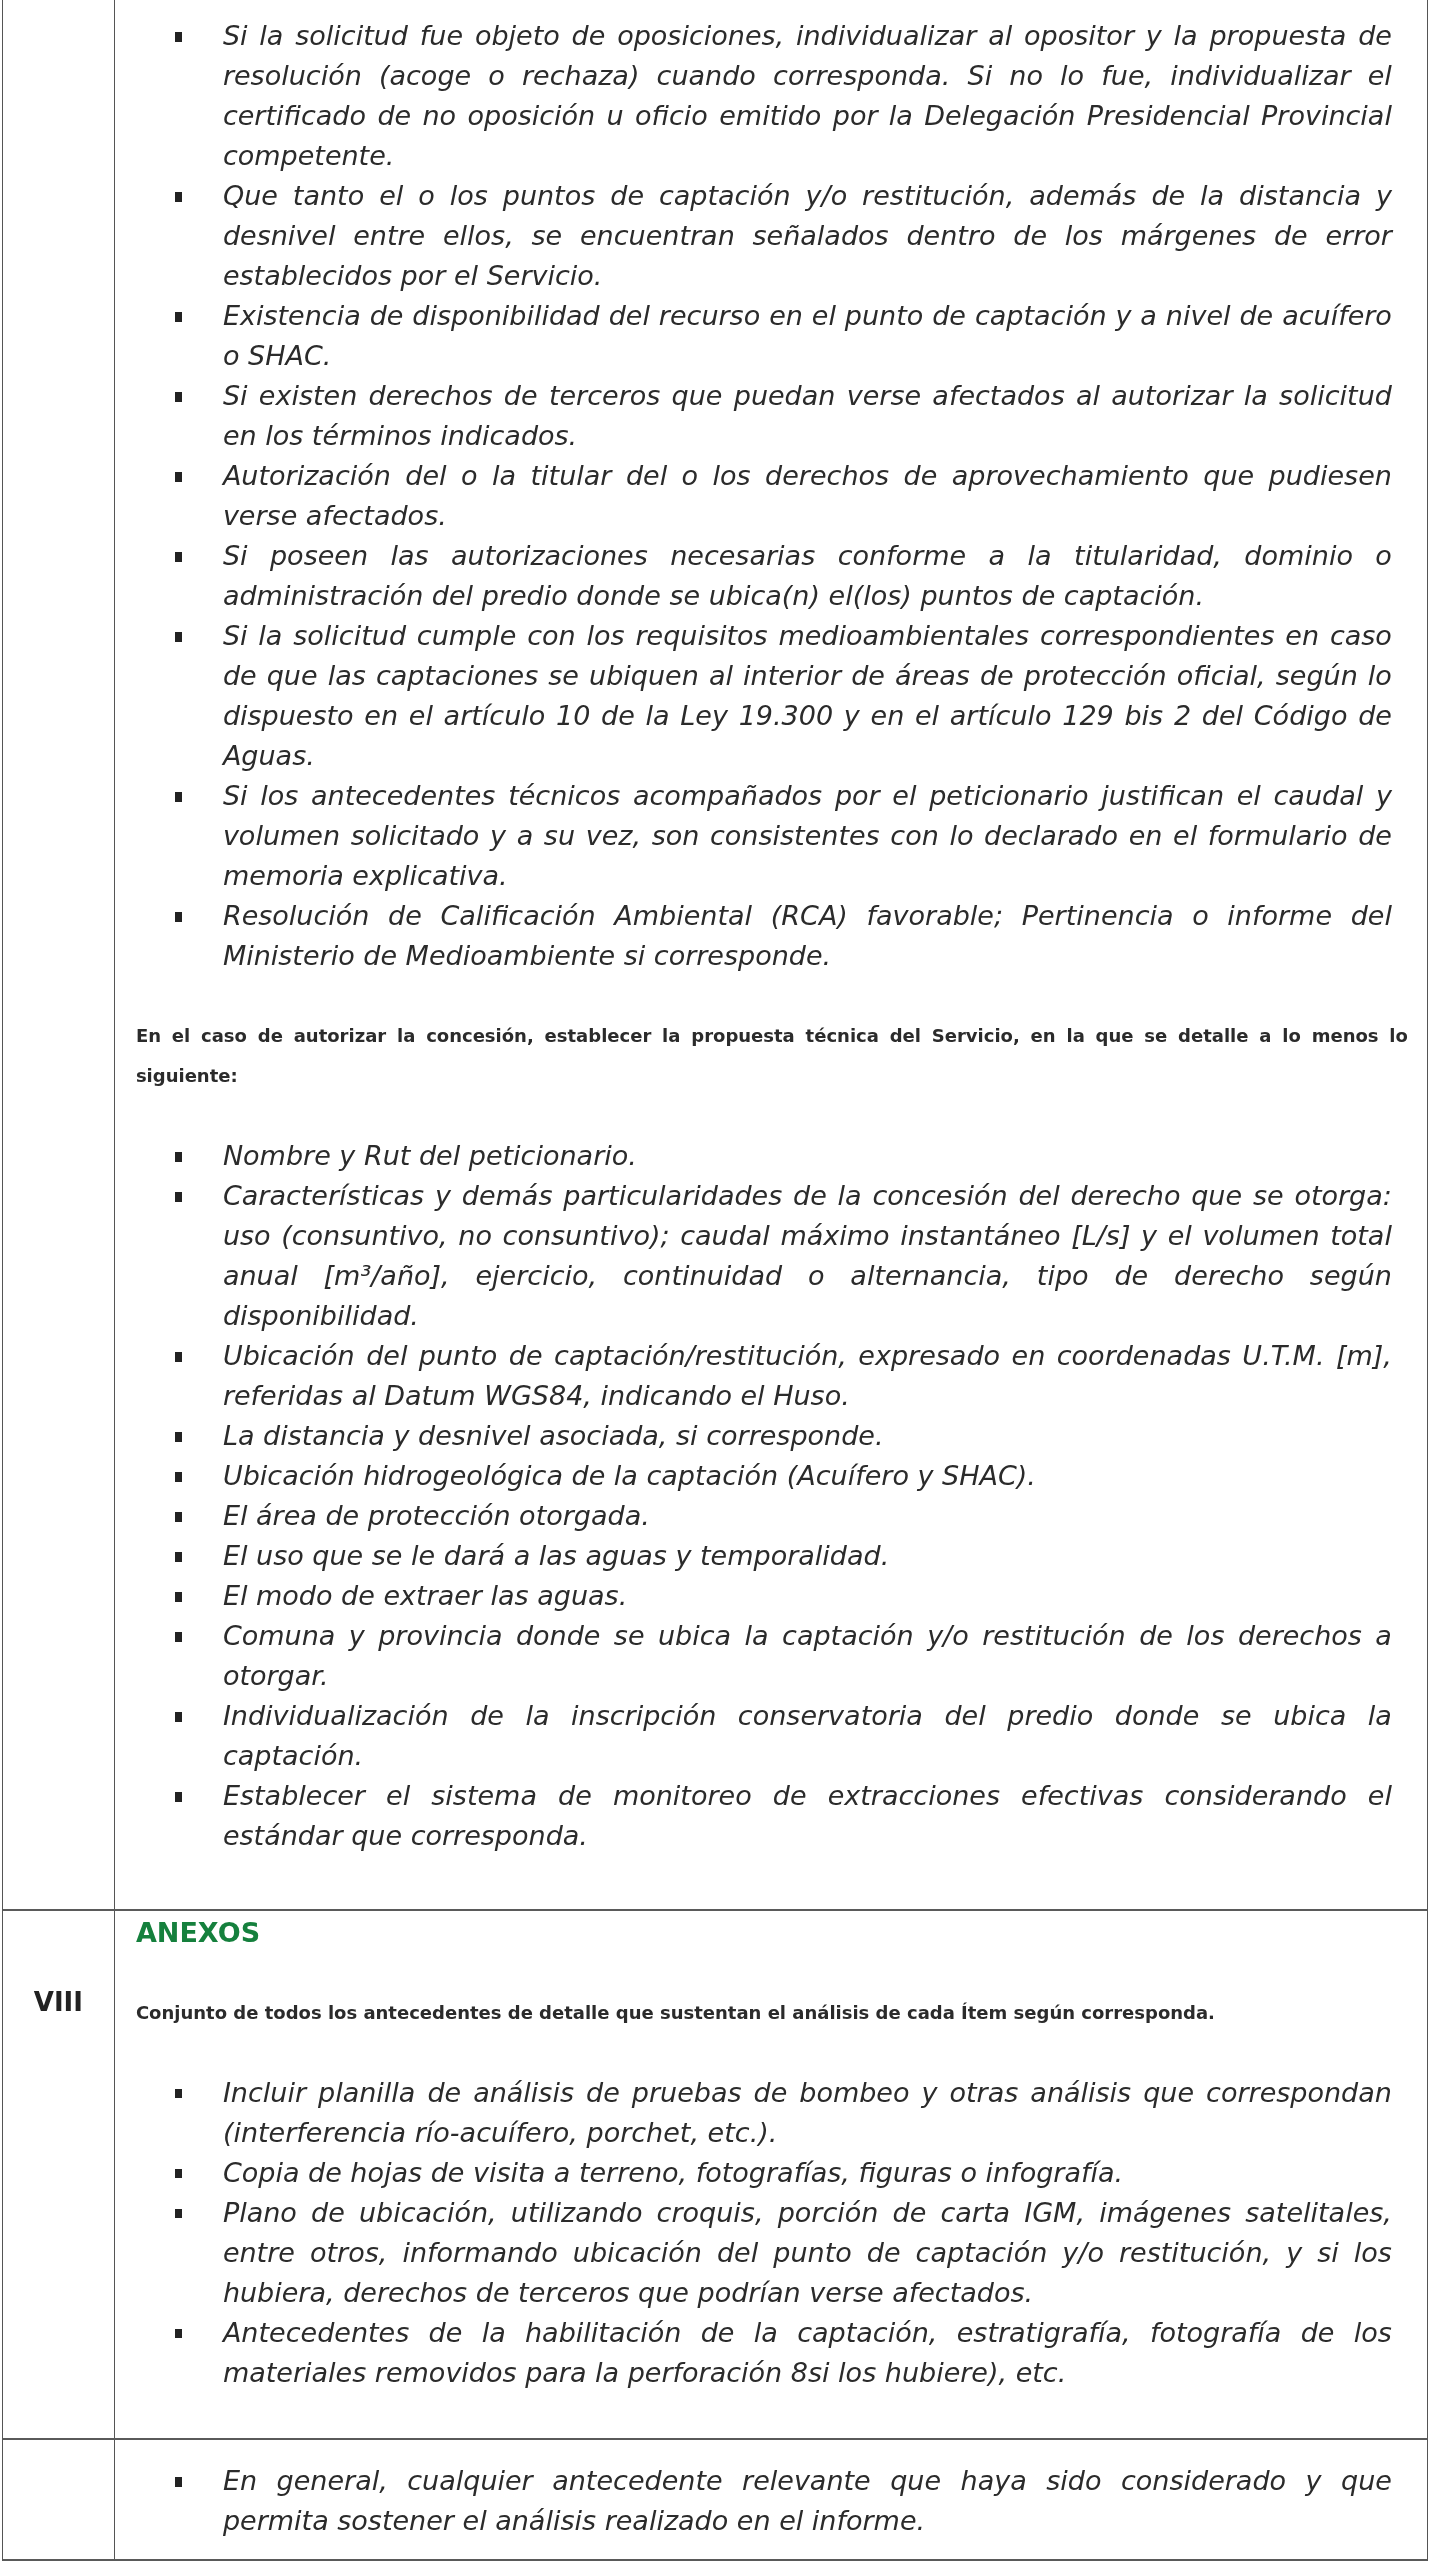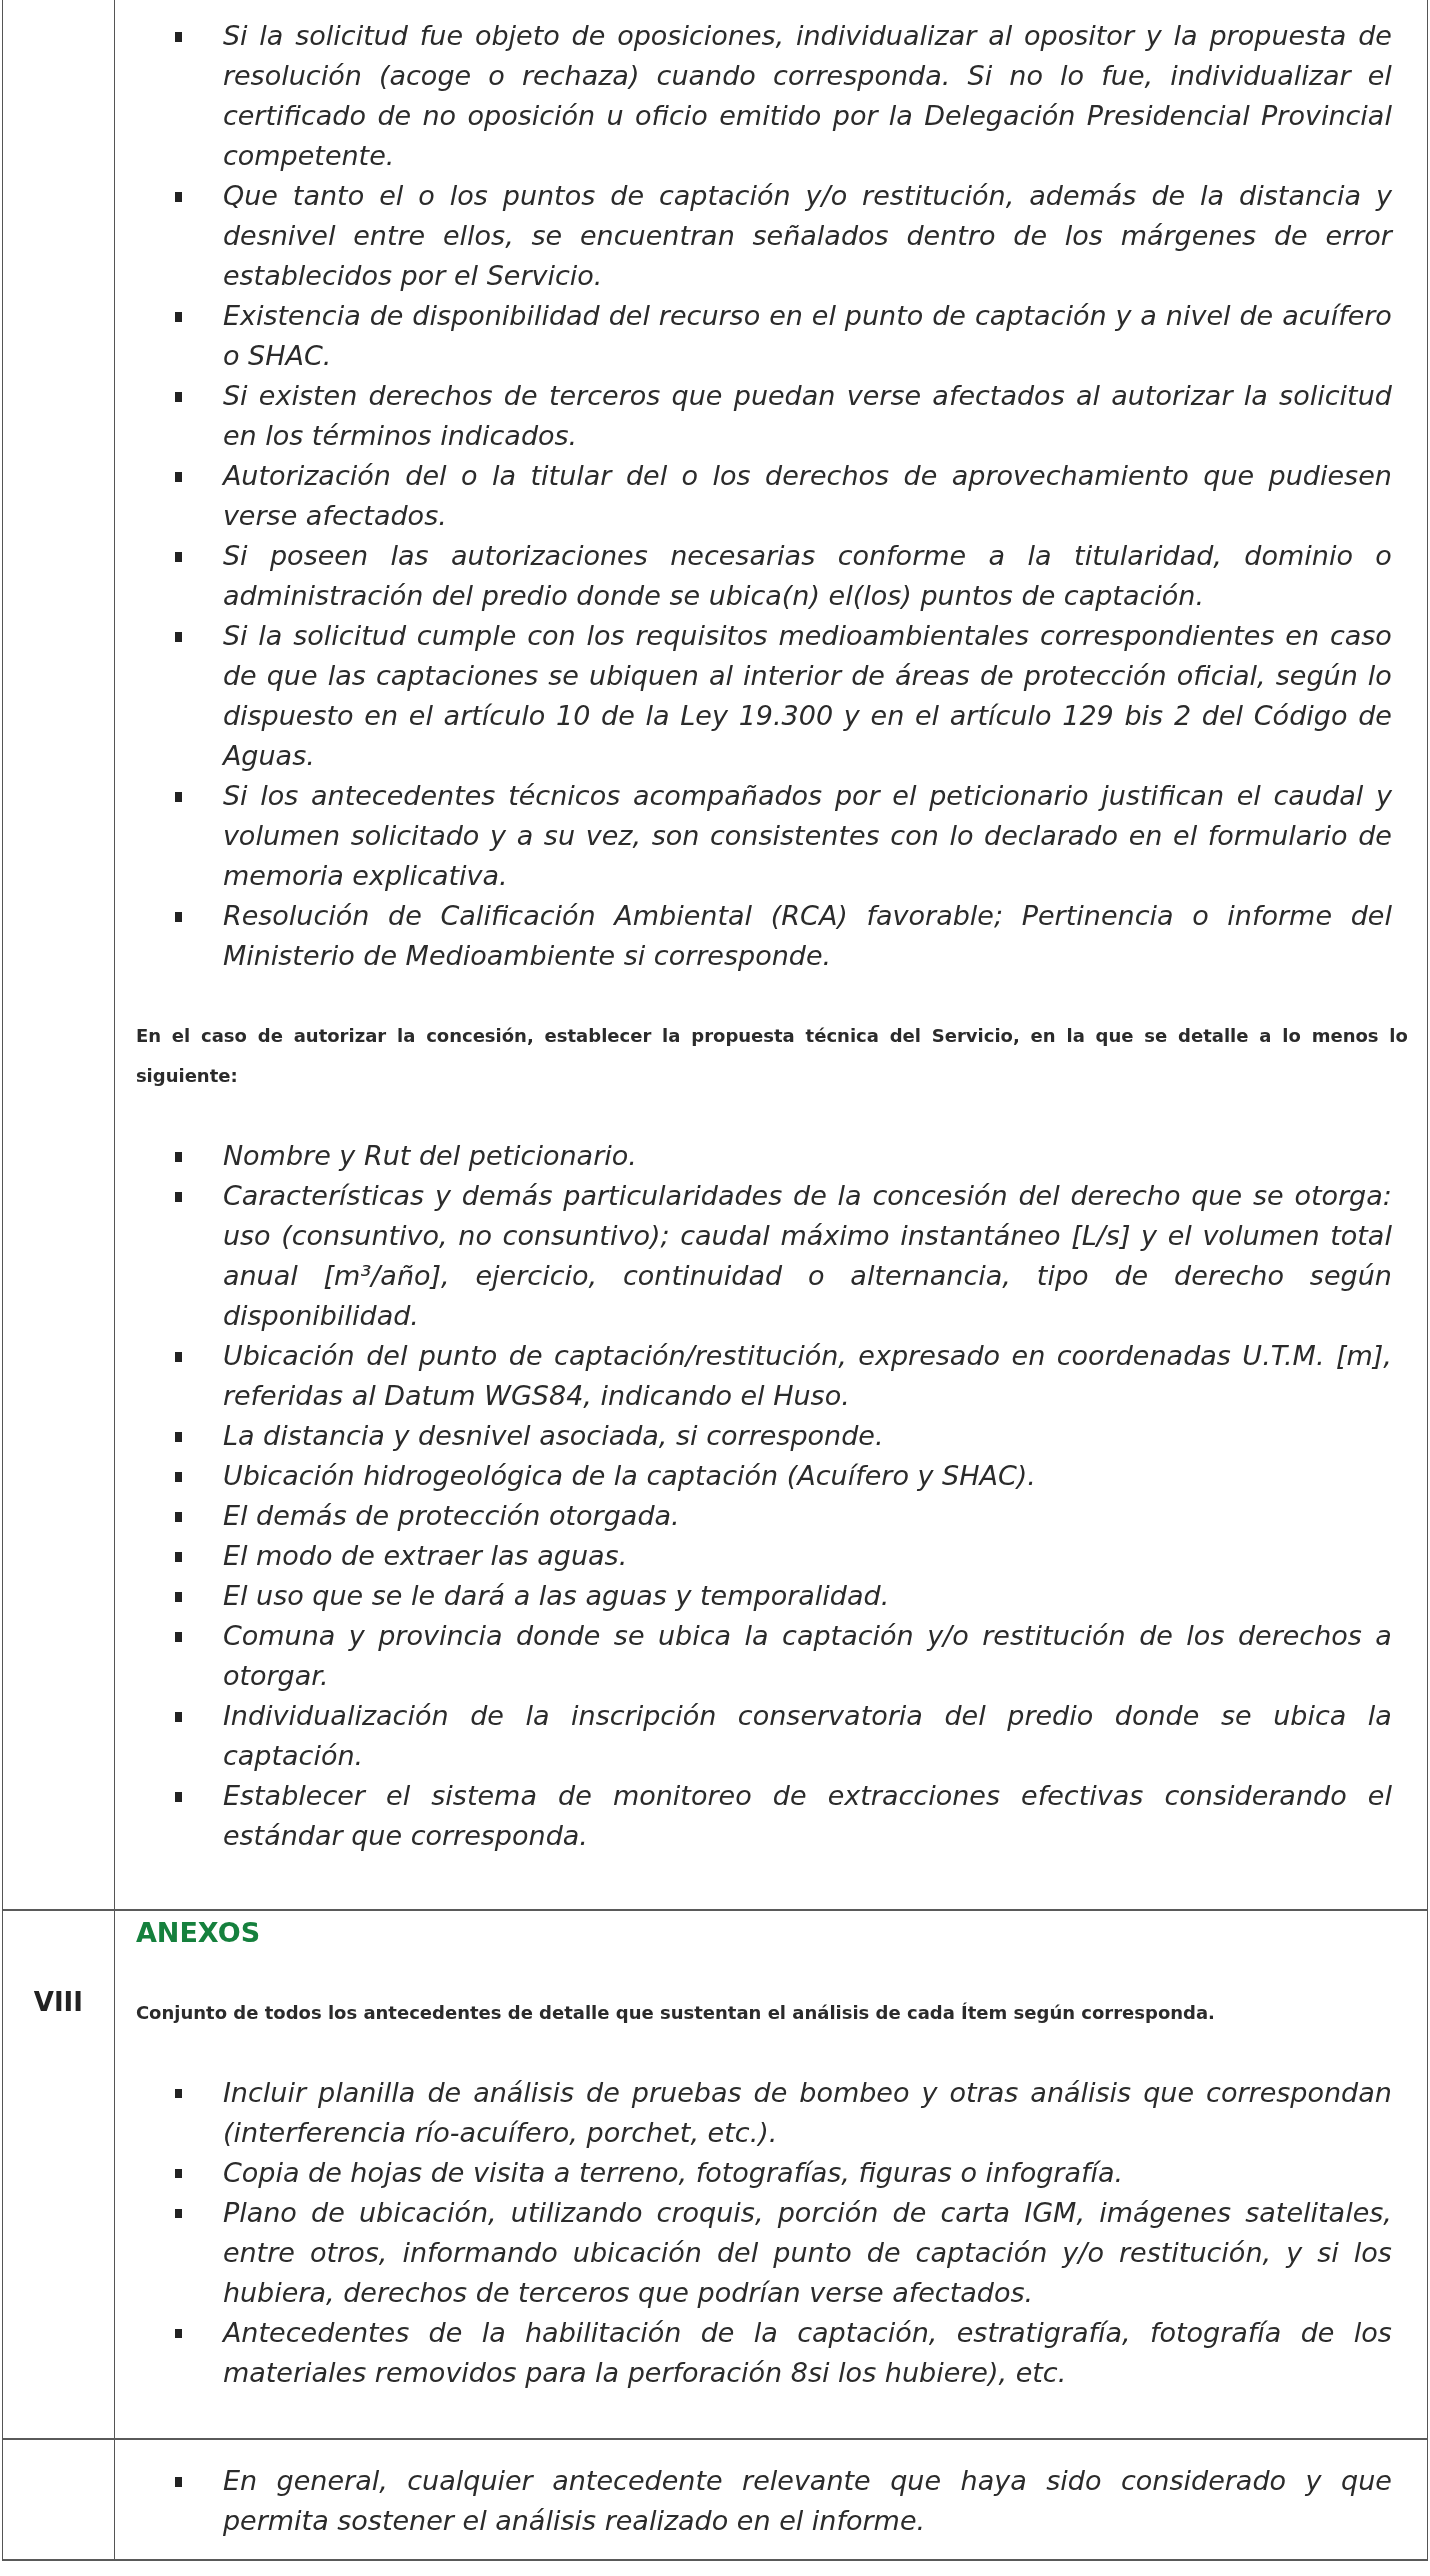--- a/index.html
+++ b/index.html
@@ -38,23 +38,23 @@
         <li>Si los antecedentes técnicos acompañados por el peticionario justifican el caudal y volumen solicitado y a su vez, son consistentes con lo declarado en el formulario de memoria explicativa.</li>
         <li>Resolución de Calificación Ambiental (RCA) favorable; Pertinencia o informe del Ministerio de Medioambiente si corresponde.</li>
       </ul>
       <p class="para" style="margin-top:40px;">En el caso de autorizar la concesión, establecer la propuesta técnica del Servicio, en la que se detalle a lo menos lo siguiente:</p>
       <ul class="sq" style="margin-top:40px;">
         <li>Nombre y Rut del peticionario.</li>
         <li id="m3-item">Características y demás particularidades de la concesión del derecho que se otorga: uso (consuntivo, no consuntivo); caudal máximo instantáneo [L/s] y el volumen total anual [m³/año], ejercicio, continuidad o alternancia, tipo de derecho según disponibilidad.</li>
         <li>Ubicación del punto de captación/restitución, expresado en coordenadas U.T.M. [m], referidas al Datum WGS84, indicando el Huso.</li>
         <li>La distancia y desnivel asociada, si corresponde.</li>
         <li>Ubicación hidrogeológica de la captación (Acuífero y SHAC).</li>
-        <li>El demás de protección otorgada.</li>
+        <li>El área de protección otorgada.</li>
+        <li>El uso que se le dará a las aguas y temporalidad.</li>
         <li>El modo de extraer las aguas.</li>
-        <li>El uso que se le dará a las aguas y temporalidad.</li>
         <li>Comuna y provincia donde se ubica la captación y/o restitución de los derechos a otorgar.</li>
         <li>Individualización de la inscripción conservatoria del predio donde se ubica la captación.</li>
         <li>Establecer el sistema de monitoreo de extracciones efectivas considerando el estándar que corresponda.</li>
       </ul>
     </div>
   </div>
 
   <div class="row" style="height:527px;">
     <div class="num">VIII</div>
     <div class="body" style="padding-top:1.9px;">

